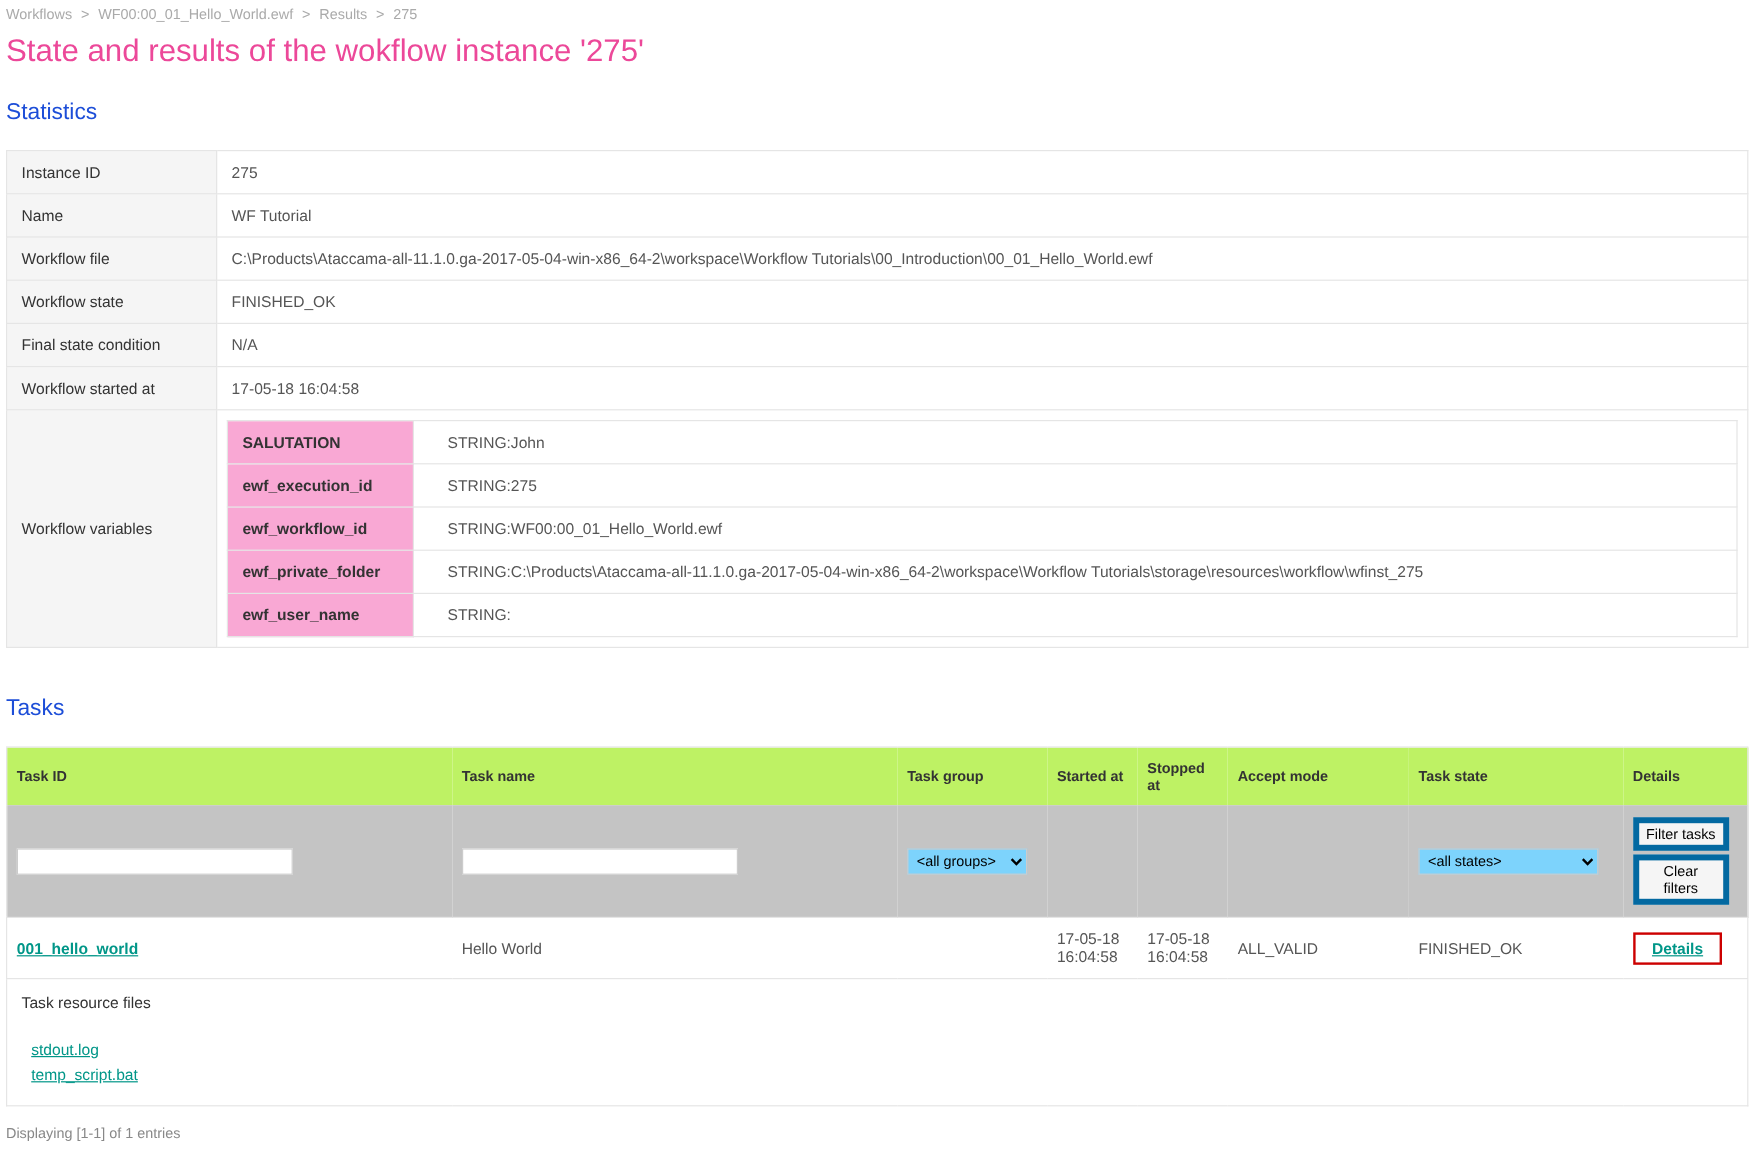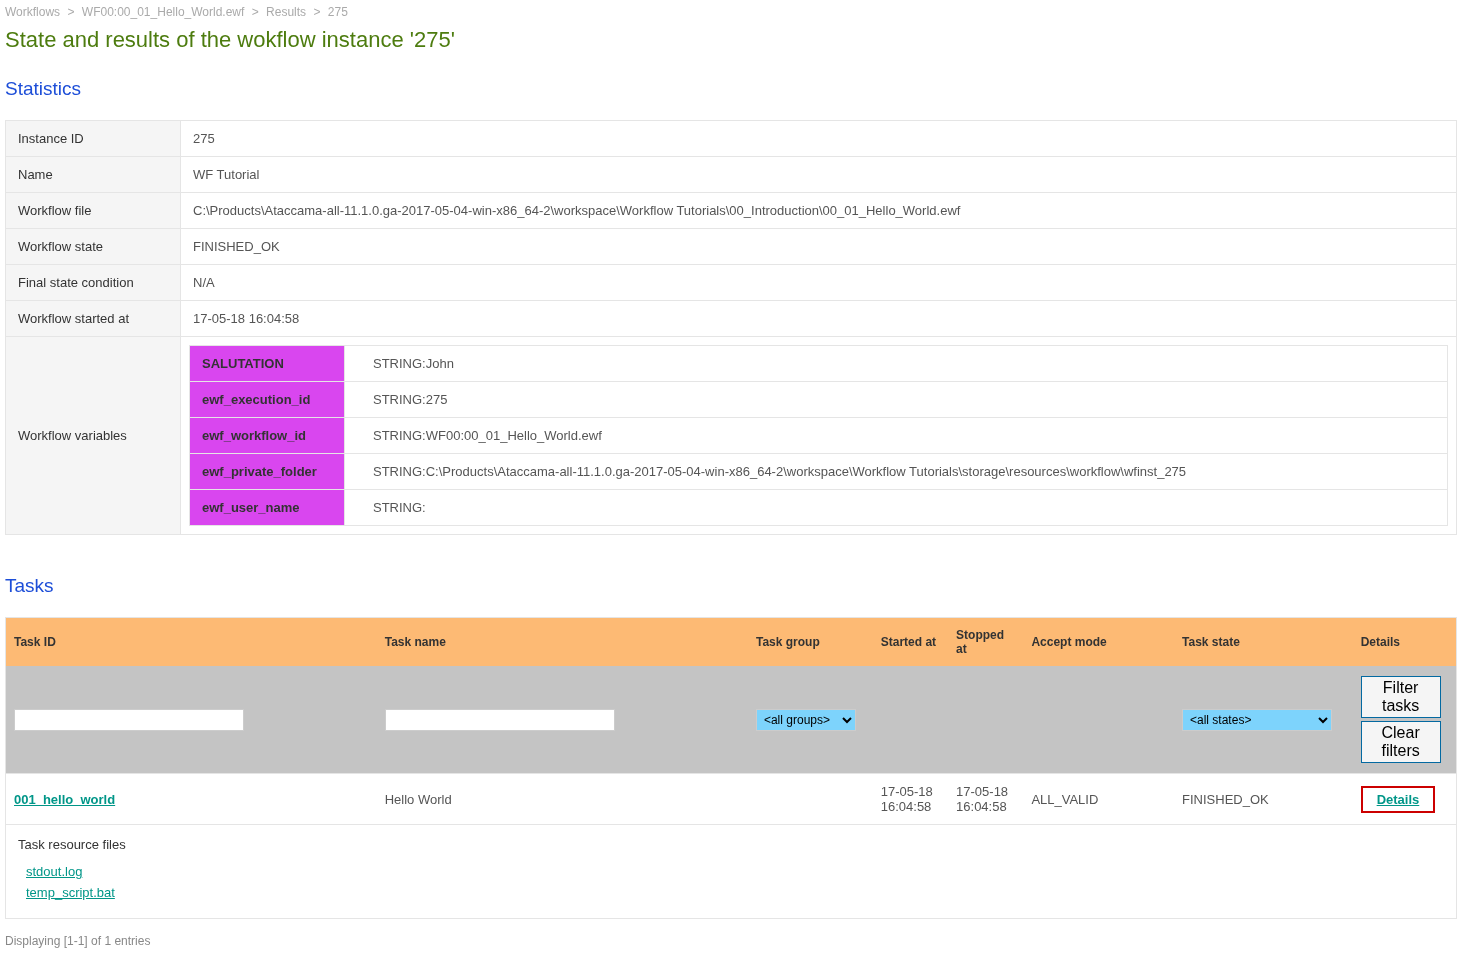--- a/index.html
+++ b/index.html
@@ -14,23 +14,23 @@
       font-size: 12px;
       color: #aaa;
       margin-bottom: 8px;
     }
     .breadcrumb a {
       color: #aaa;
       text-decoration: none;
     }
     .breadcrumb span.sep { margin: 0 4px; }
     h1.page-title {
-      font-size: 22px;
+      font-size: 26px;
       font-weight: normal;
-      color: #4d7c0f;
+      color: #ec4899;
       margin-bottom: 25px;
     }
     h2.section-title {
       font-size: 19px;
       font-weight: normal;
       color: #1d4ed8;
       margin-bottom: 20px;
     }
     table.stats {
       width: 100%;
@@ -51,41 +51,41 @@
       padding: 10px 12px;
       border: 1px solid #e5e5e5;
       color: #555;
       vertical-align: middle;
     }
     table.vars {
       width: 100%;
       border-collapse: collapse;
     }
     table.vars th {
-      background: #d946ef;
+      background: #f9a8d4;
       text-align: left;
       font-weight: bold;
       padding: 10px 12px;
       border: 1px solid #e5e5e5;
       width: 155px;
       color: #333;
     }
     table.vars td {
       padding: 10px 28px;
       border: 1px solid #e5e5e5;
       color: #555;
       margin-left: 48px;
     }
     table.tasks {
       width: 100%;
       border-collapse: collapse;
       border: 1px solid #e5e5e5;
     }
     table.tasks > thead > tr > th {
-      background: #fdba74;
+      background: #bef264;
       text-align: left;
       font-weight: bold;
       padding: 10px 8px;
       border-top: 1px solid #e5e5e5;
       color: #333;
       font-size: 12px;
     }
     tr.filter-row > td {
       background: #c4c4c4;
       padding: 10px 8px;
@@ -101,22 +101,22 @@
       border: 1px solid #ccc;
       padding: 2px 3px;
       font-size: 12px;
       background: #7dd3fc;
     }
     .filter-buttons button {
       display: block;
       width: 80px;
       margin-bottom: 3px;
       padding: 2px 6px;
-      font-size: 16px;
-      border: 1px solid #0369a1;
+      font-size: 12px;
+      border: 5px solid #0369a1;
       background: #f5f5f5;
       cursor: pointer;
     }
     .filter-buttons button:last-child { margin-bottom: 0; }
     tr.data-row > td {
       padding: 10px 8px;
       border-top: 1px solid #e5e5e5;
       color: #555;
       font-size: 13px;
       vertical-align: middle;
@@ -134,21 +134,21 @@
       padding: 4px 14px;
       display: inline-block;
     }
     tr.expanded-row > td {
       padding: 12px;
       border-top: 1px solid #e5e5e5;
     }
     .resources-title {
       font-size: 13px;
       color: #333;
-      margin-bottom: 12px;
+      margin-bottom: 24px;
     }
     a.resource-link {
       color: #009688;
       text-decoration: underline;
       display: block;
       margin-left: 8px;
       margin-bottom: 6px;
       font-size: 13px;
     }
     .paging-info {

